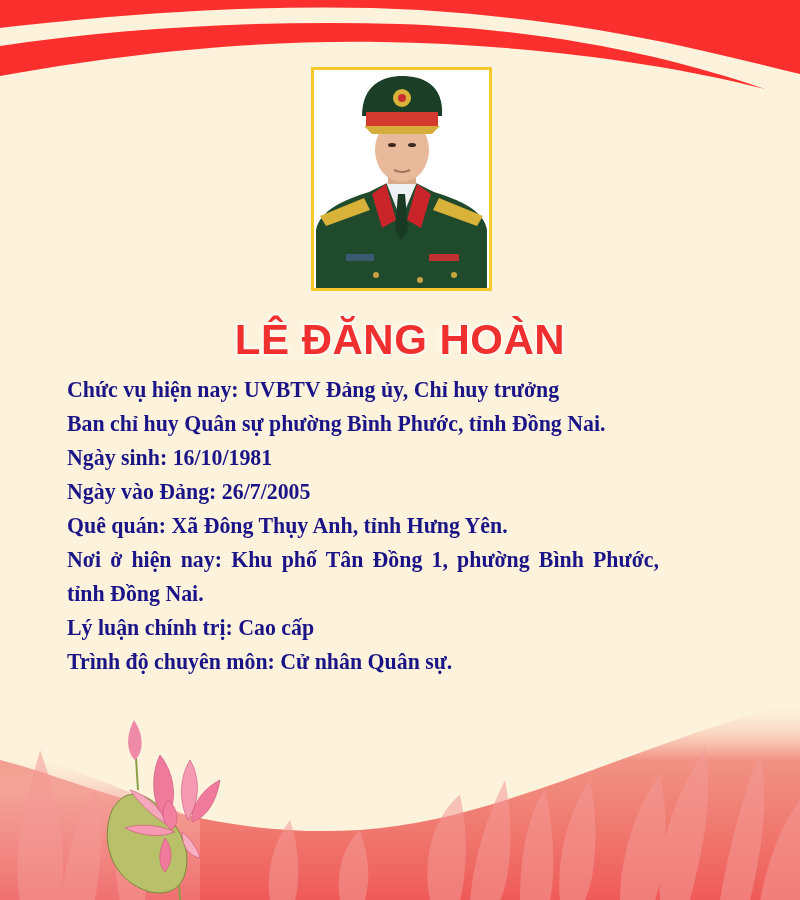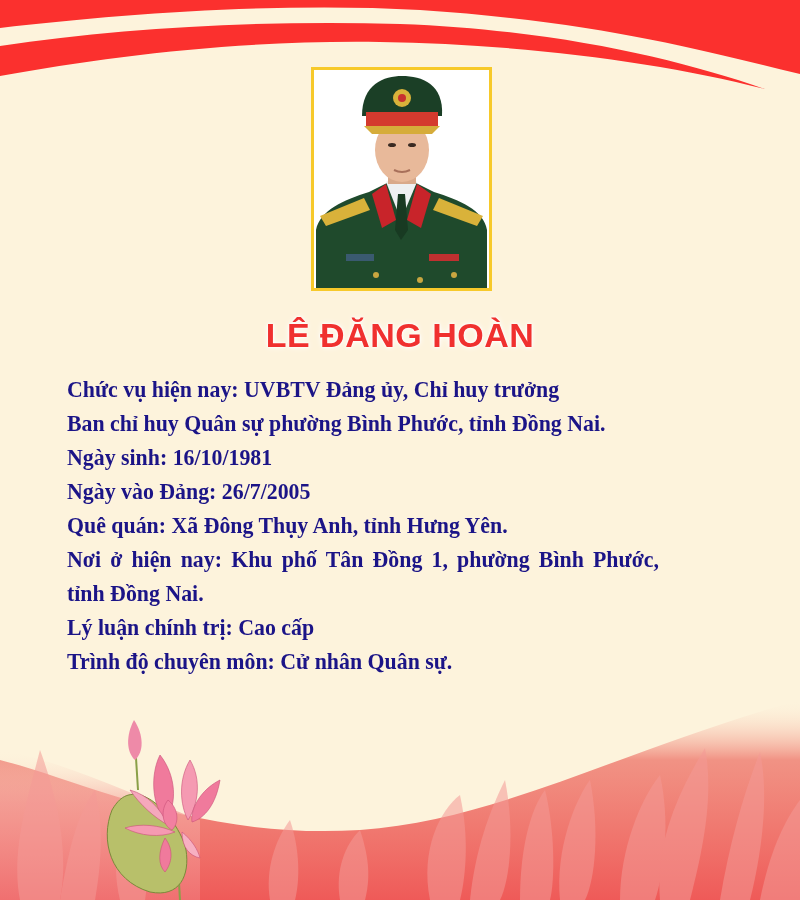--- a/index.html
+++ b/index.html
@@ -22,21 +22,21 @@
       background: #ffffff;
       overflow: hidden;
     }
     .photo-frame svg { display: block; }
 
     .name-title {
       position: absolute; left: 0; top: 316px; width: 800px;
       text-align: center;
       font-family: "Liberation Sans", "DejaVu Sans", sans-serif;
       font-weight: bold;
-      font-size: 34px;
+      font-size: 42px;
       letter-spacing: 0.5px;
       color: #f0302f;
       text-shadow: 0 0 3px #fff, 0 0 6px #fff, 0 0 2px #fff;
     }
 
     .bio {
       position: absolute; left: 67px; top: 372px; width: 700px;
       color: #1b1487;
       font-weight: bold;
       font-size: 23.5px;

